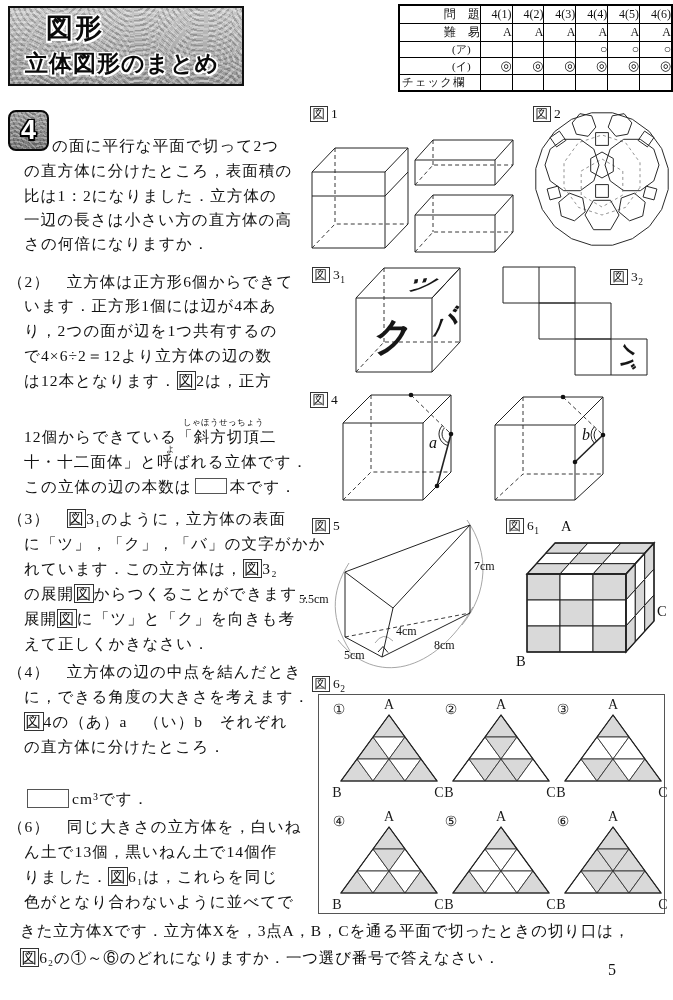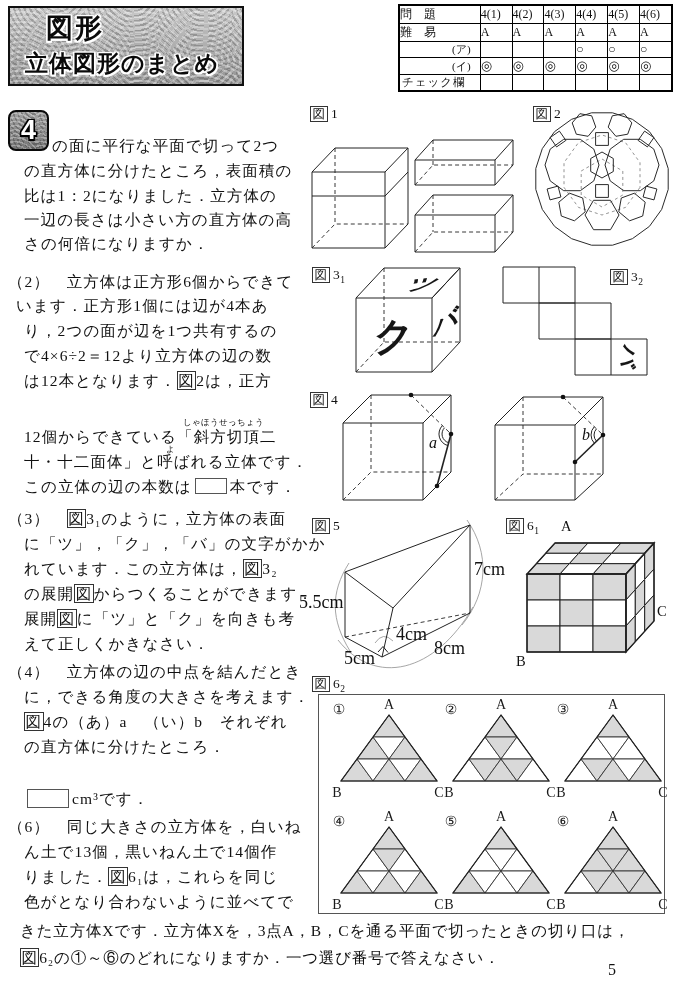--- a/index.html
+++ b/index.html
@@ -18,21 +18,21 @@
     background-size:60px 54px,74px 62px,66px 58px,100% 100%;}
   .outline-w{color:#0a0a0a;font-weight:bold;font-family:"Liberation Sans","DejaVu Sans",sans-serif;
     text-shadow:-1.5px -1.5px 0 #fff,1.5px -1.5px 0 #fff,-1.5px 1.5px 0 #fff,1.5px 1.5px 0 #fff,
                 -1.5px 0 0 #fff,1.5px 0 0 #fff,0 -1.5px 0 #fff,0 1.5px 0 #fff;}
   .hdr .cat{position:absolute;left:12px;top:2px;font-size:27px;letter-spacing:2px;margin-left:24px;}
   .hdr .ttl{position:absolute;left:15px;top:40px;font-size:23px;letter-spacing:1px;}
 
   
   .dtable{position:absolute;left:398px;top:4px;border-collapse:collapse;border:2px solid #000;
     font-family:"Liberation Serif","DejaVu Serif",serif;}
-  .dtable td{border:1px solid #000;text-align:left;font-size:12px;height:15px;padding:0;width:32px;}
+  .dtable td{border:1px solid #000;text-align:right;font-size:12px;height:15px;padding:0;width:32px;}
   .dtable td.rl{width:76px;}
   .dtable td.r2{font-size:12px;}
   .dtable td.r3{font-size:13px;}
   .dtable td.rl.r2,.dtable td.rl.r3{text-align:right;padding-right:9px;font-size:11px;}
   .dtable td.rl.r4{text-align:left;padding-left:2px;font-size:11.5px;letter-spacing:1px;}
 
   
   .badge{position:absolute;left:8px;top:110px;width:37px;height:37px;border:2px solid #0a0a0a;border-radius:8px;
     background-color:#8e8e8e;
     background-image:
@@ -51,21 +51,21 @@
   .bline{letter-spacing:0.8px;}
   .zubox{border:1px solid #333;padding:0 0.5px;}
   .furi{position:absolute;font-size:8.5px;letter-spacing:0.3px;white-space:nowrap;}
   .ansbox{display:inline-block;width:30px;height:14px;border:1.3px solid #555;vertical-align:-2px;margin:0 3px;background:#fff;}
   .ansbox.big{width:40px;height:17px;vertical-align:-4px;}
 
   
   .figlabel{position:absolute;font-size:13.5px;white-space:nowrap;letter-spacing:0.5px;}
   .figlabel .zu2{border:1px solid #333;padding:0 1.5px;font-size:12.5px;margin-right:3px;}
   .figlabel sub{font-size:9.5px;}
-  .dimlabel{position:absolute;font-size:18px;white-space:nowrap;text-align:center;}
+  .dimlabel{position:absolute;font-size:12px;white-space:nowrap;text-align:center;}
   .ptlabel{position:absolute;font-size:14.5px;white-space:nowrap;font-family:"Liberation Serif","DejaVu Serif",serif;}
 
   svg{position:absolute;overflow:visible;}
   .s{stroke:#222;stroke-width:1;fill:none;}
   .sd{stroke:#222;stroke-width:0.9;fill:none;stroke-dasharray:4,3;}
   .thin{stroke:#8f8f8f;stroke-width:0.8;fill:none;}
   .fig6box{position:absolute;left:318px;top:694px;width:345px;height:218px;border:1.5px solid #555;}
   .pageno{position:absolute;left:608px;top:961px;font-size:16px;}
 </style>
 </head>
@@ -129,21 +129,21 @@
     </table>
 
   <div class="badge"><span>4</span></div>
 
   <div class="jline" style="left:52px;top:137px">の面に平行な平面で切って2つ</div>
   <div class="jline" style="left:24px;top:162px">の直方体に分けたところ，表面積の</div>
   <div class="jline" style="left:24px;top:187px">比は1：2になりました．立方体の</div>
   <div class="jline" style="left:24px;top:211px">一辺の長さは小さい方の直方体の高</div>
   <div class="jline" style="left:24px;top:235px">さの何倍になりますか．</div>
   <div class="jline" style="left:8px;top:273px">（2）　立方体は正方形6個からできて</div>
-  <div class="jline" style="left:16px;top:297px">います．正方形1個には辺が4本あ</div>
+  <div class="jline" style="left:24px;top:297px">います．正方形1個には辺が4本あ</div>
   <div class="jline" style="left:24px;top:322px">り，2つの面が辺を1つ共有するの</div>
   <div class="jline" style="left:24px;top:347px">で4×6÷2＝12より立方体の辺の数</div>
   <div class="jline" style="left:24px;top:372px">は12本となります．<span class="zubox">図</span>2は，正方</div>
   <div class="furi" style="left:183px;top:417px">しゃほうせっちょう</div>
   <div class="jline" style="left:24px;top:428px">12個からできている「斜方切頂二</div>
   <div class="furi" style="left:166px;top:444px">よ</div>
   <div class="jline" style="left:24px;top:453px">十・十二面体」と呼ばれる立体です．</div>
   <div class="jline" style="left:24px;top:478px"><span>この立体の辺の本数は</span><span class="ansbox"></span><span>本です．</span></div>
   <div class="jline" style="left:8px;top:510px">（3）　<span class="zubox">図</span>3₁のように，立方体の表面</div>
   <div class="jline" style="left:24px;top:535px">に「ツ」，「ク」，「バ」の文字がかか</div>

